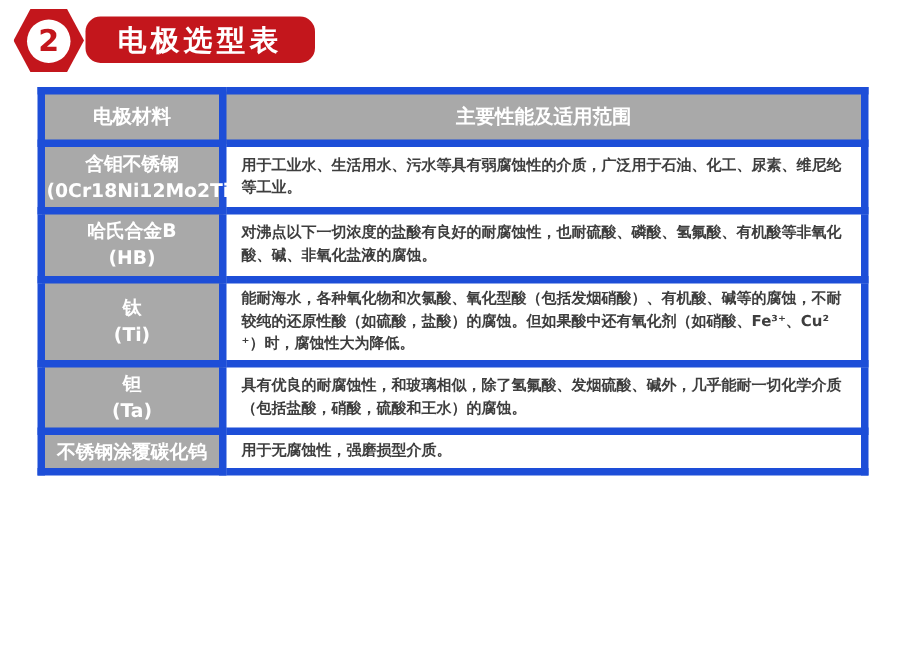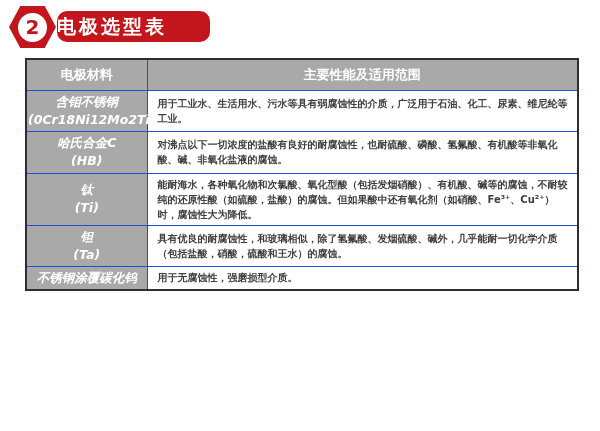--- a/index.html
+++ b/index.html
@@ -4,47 +4,47 @@
 <style>
   * { margin:0; padding:0; box-sizing:border-box; }
   body { font-family:"DejaVu Sans","Liberation Sans",sans-serif; background:#ffffff; }
   .page { width:600px; height:431px; background:#ffffff; position:relative; overflow:hidden; }
 
   
   .header { position:relative; height:58px; }
   .banner {
     position:absolute; left:57px; top:11px; width:153px; height:31px;
     background:#c3161c; border-radius:10px;
-    display:flex; align-items:center; 
+    display:flex; align-items:center; justify-content:center;
   }
   .banner-text { color:#ffffff; font-size:19px; font-weight:bold; letter-spacing:3px; }
   .hexagon {
     position:absolute; left:9px; top:6px; width:47px; height:42px;
     background:#c3161c;
     clip-path:polygon(0 50%, 24% 0, 76% 0, 100% 50%, 76% 100%, 24% 100%);
     display:flex; align-items:center; justify-content:center;
   }
   .hex-circle {
     width:29px; height:29px; border-radius:50%; background:#ffffff;
     display:flex; align-items:center; justify-content:center;
   }
   .hex-num { color:#c3161c; font-size:20px; font-weight:bold; line-height:1; }
 
   
   .table-wrap { padding:0 21px 0 25px; }
   table { width:554px; border-collapse:collapse; border:2px solid #2e2e2e; table-layout:fixed; }
-  th, td { border:1px solid #1d4ed8; }
+  th, td { border:5px solid #1d4ed8; }
   th {
     background:#a9a9a9; color:#ffffff; font-size:13px; font-weight:bold;
     padding:6px 2px; text-align:center;
   }
   th.col-material { width:121px; }
   td.material {
     background:#a9a9a9; color:#ffffff; font-weight:bold; text-align:center;
-    vertical-align:middle; font-size:12.5px; line-height:1.45; padding:2px 1px;font-style:italic;
+    vertical-align:middle; font-size:12.5px; line-height:1.45; padding:2px 1px;
   }
   td.desc {
     color:#3e3e3e; font-size:10px; font-weight:bold; line-height:1.5;
     padding:3px 8px 3px 10px; vertical-align:middle; text-align:left;
     word-break:break-all;
   }
 </style>
 </head>
 <body>
 
@@ -72,21 +72,21 @@
       <tbody>
         <tr>
           <td class="material">
             <div>含钼不锈钢</div>
             <div>(0Cr18Ni12Mo2Ti)</div>
           </td>
           <td class="desc">用于工业水、生活用水、污水等具有弱腐蚀性的介质，广泛用于石油、化工、尿素、维尼纶等工业。</td>
         </tr>
         <tr>
           <td class="material">
-            <div>哈氏合金C</div>
+            <div>哈氏合金B</div>
             <div>(HB)</div>
           </td>
           <td class="desc">对沸点以下一切浓度的盐酸有良好的耐腐蚀性，也耐硫酸、磷酸、氢氟酸、有机酸等非氧化酸、碱、非氧化盐液的腐蚀。</td>
         </tr>
         <tr>
           <td class="material">
             <div>钛</div>
             <div>(Ti)</div>
           </td>
           <td class="desc">能耐海水，各种氧化物和次氯酸、氧化型酸（包括发烟硝酸）、有机酸、碱等的腐蚀，不耐较纯的还原性酸（如硫酸，盐酸）的腐蚀。但如果酸中还有氧化剂（如硝酸、Fe³⁺、Cu²⁺）时，腐蚀性大为降低。</td>

